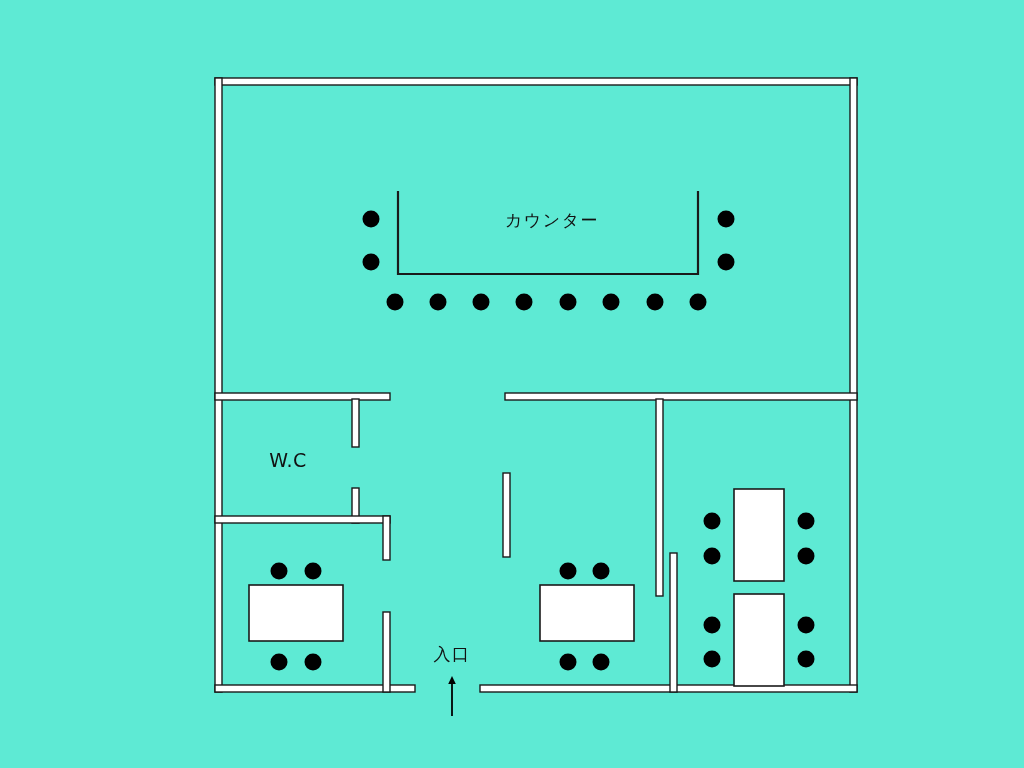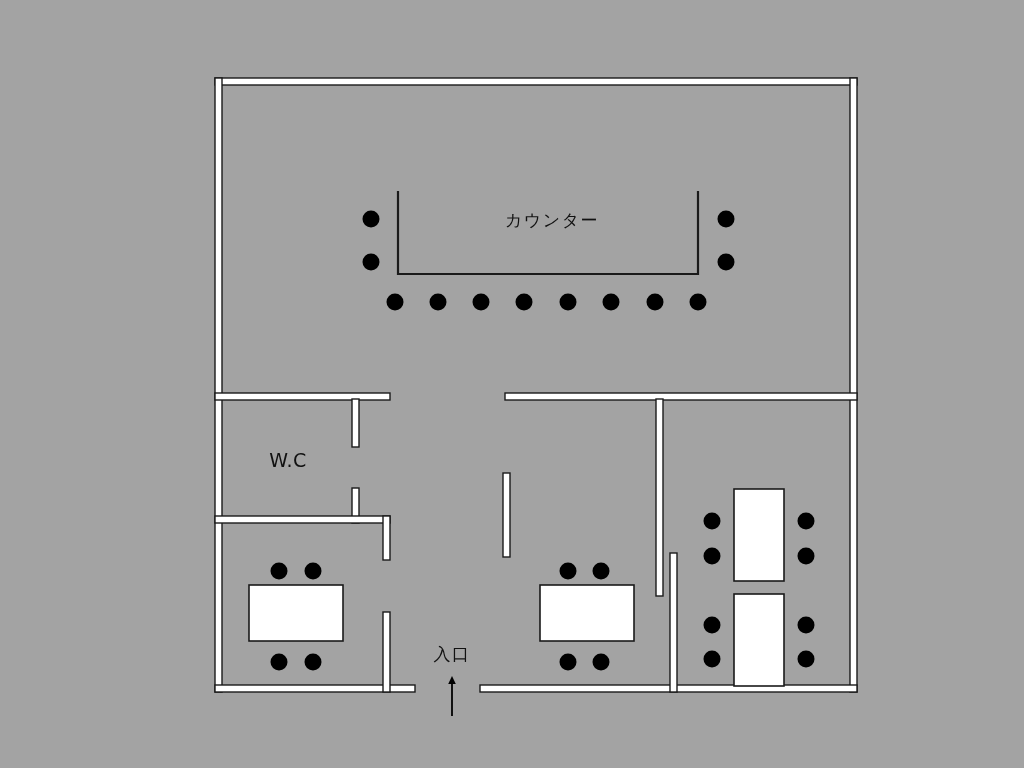--- a/index.html
+++ b/index.html
@@ -10,21 +10,21 @@
   body {
     width: 1024px;
     height: 768px;
     overflow: hidden;
     font-family: "DejaVu Sans", "Liberation Sans", sans-serif;
   }
   #floorplan-root {
     position: relative;
     width: 1024px;
     height: 768px;
-    background: #a3a3a3;
+    background: #5eead4;
   }
   svg.plan {
     display: block;
     width: 1024px;
     height: 768px;
   }
   .wall {
     fill: #ffffff;
     stroke: #1a1a1a;
     stroke-width: 1.4;

